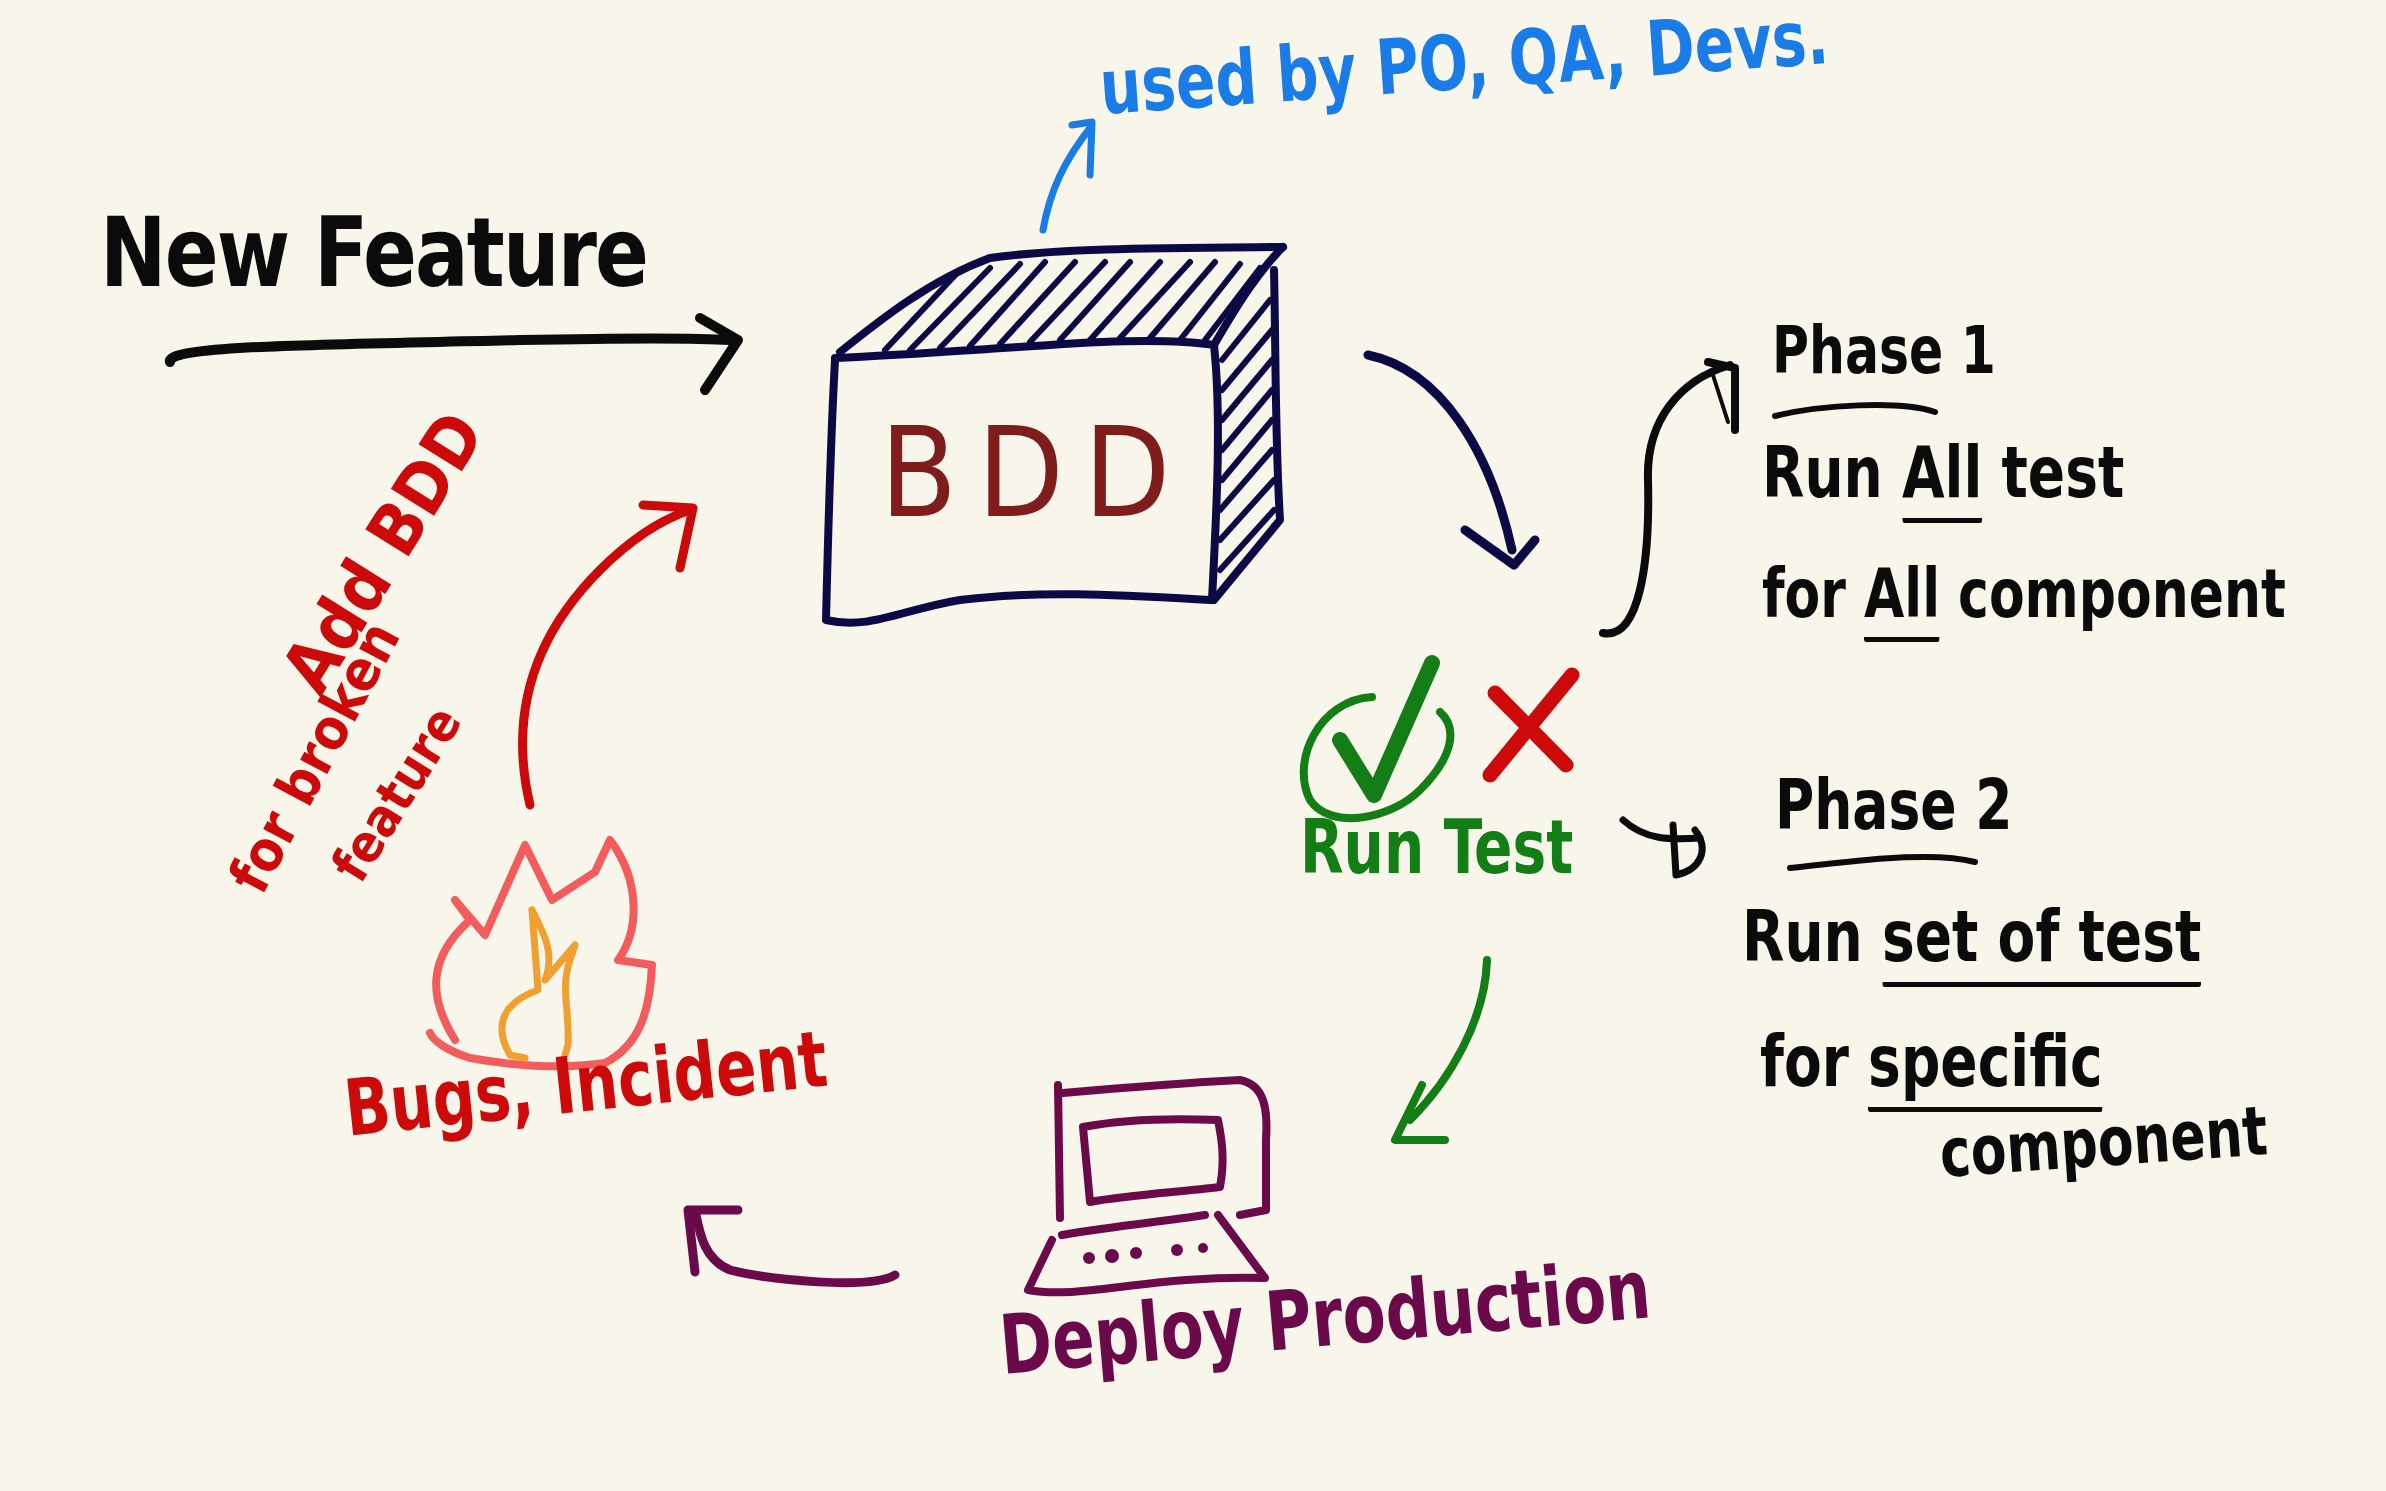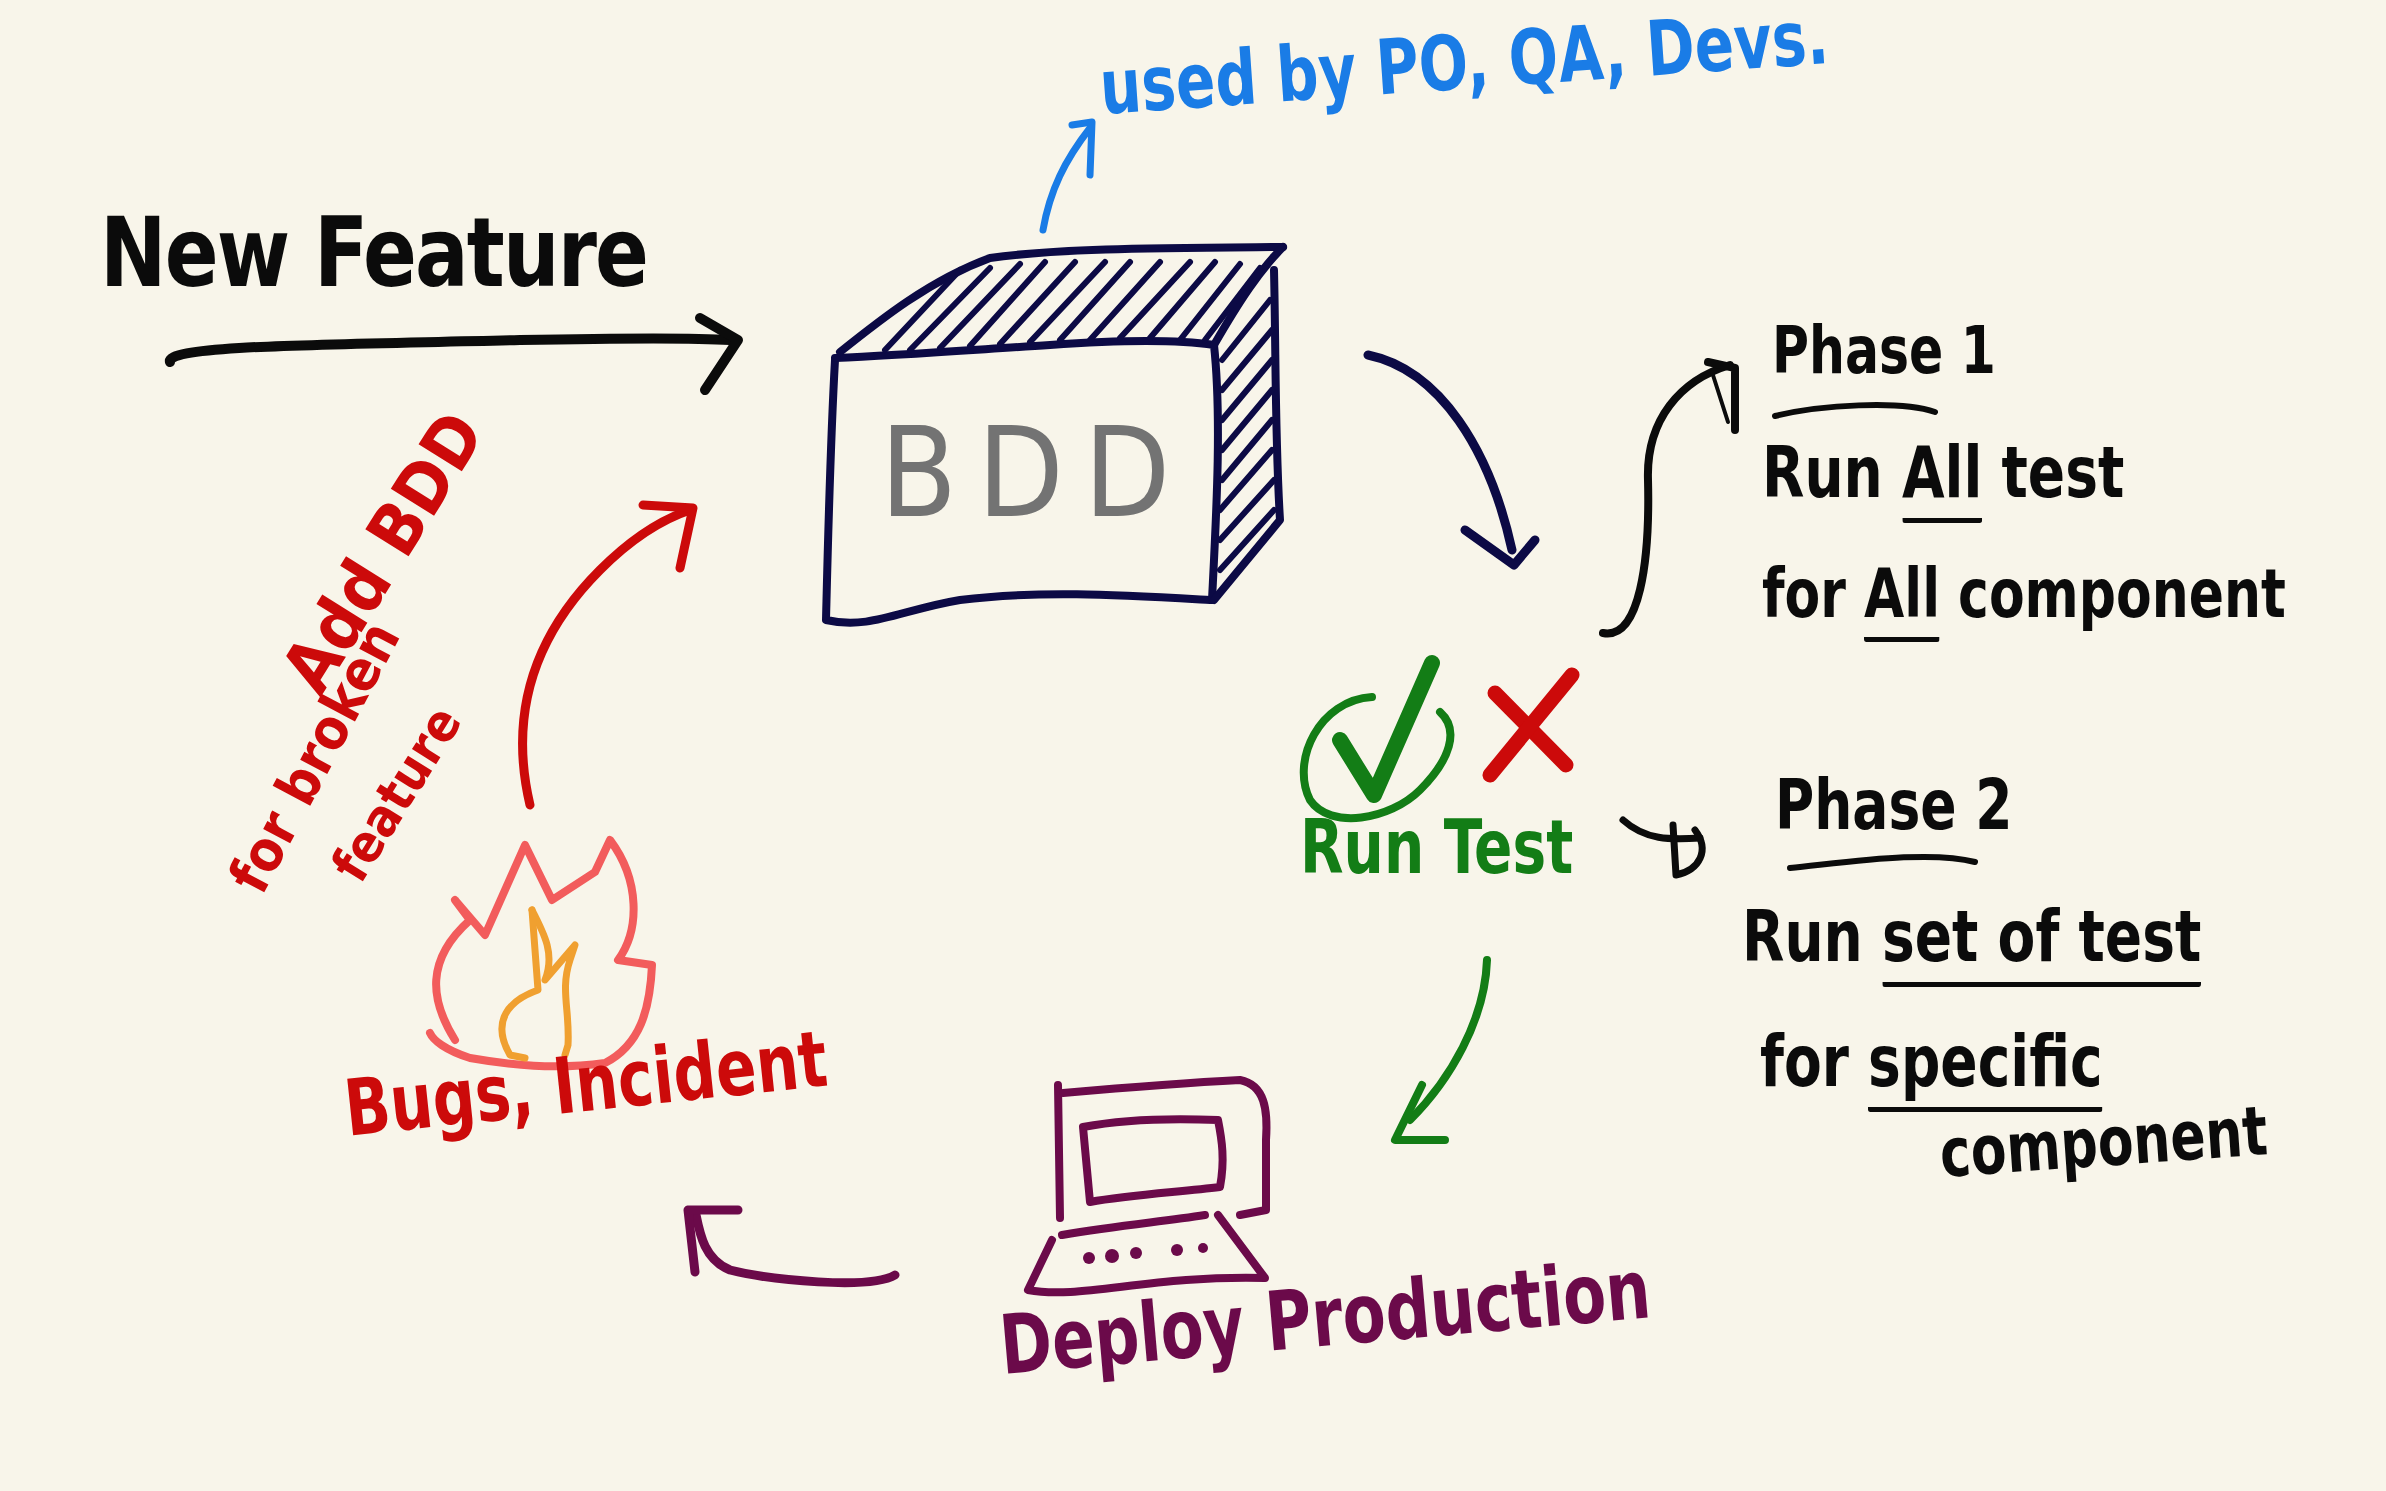--- a/index.html
+++ b/index.html
@@ -133,21 +133,21 @@
     </g>
 
     <path class="stroke" stroke="#0b0b0b" stroke-width="6" d="M1775 416 C1820 405, 1900 400, 1935 412"></path>
     <path class="stroke" stroke="#0b0b0b" stroke-width="6" d="M1790 868 C1850 862, 1930 850, 1975 862"></path>
   </svg>
 
   <div class="lbl black hand" style="left:100px; top:205px; font-size:96px; letter-spacing:-2px; transform:scaleX(0.92); transform-origin:left;">New Feature</div>
 
   <div class="lbl hand" style="left:1100px; top:50px; font-size:76px; color:#1a7ce6; transform:rotate(-4deg) scaleX(0.85); transform-origin:left;">used by PO, QA, Devs.</div>
 
-  <div class="lbl" style="left:880px; top:410px; font-size:125px; color:#737373; letter-spacing:20px;">BDD</div>
+  <div class="lbl" style="left:880px; top:410px; font-size:125px; color:#7f1d1d; letter-spacing:20px;">BDD</div>
 
   <div class="lbl hand" style="left:1300px; top:810px; font-size:74px; color:#137d16; transform:scaleX(0.85); transform-origin:left;">Run Test</div>
 
   <div class="lbl black hand" style="left:1772px; top:318px; font-size:66px; transform:scaleX(0.85); transform-origin:left;">Phase 1</div>
   <div class="lbl black hand" style="left:1762px; top:436px; font-size:72px; transform:scaleX(0.85); transform-origin:left;">
     <span>Run</span>
     <span class="u">All</span>
     <span>test</span>
   </div>
   <div class="lbl black hand" style="left:1762px; top:560px; font-size:68px; transform:scaleX(0.85); transform-origin:left;">

